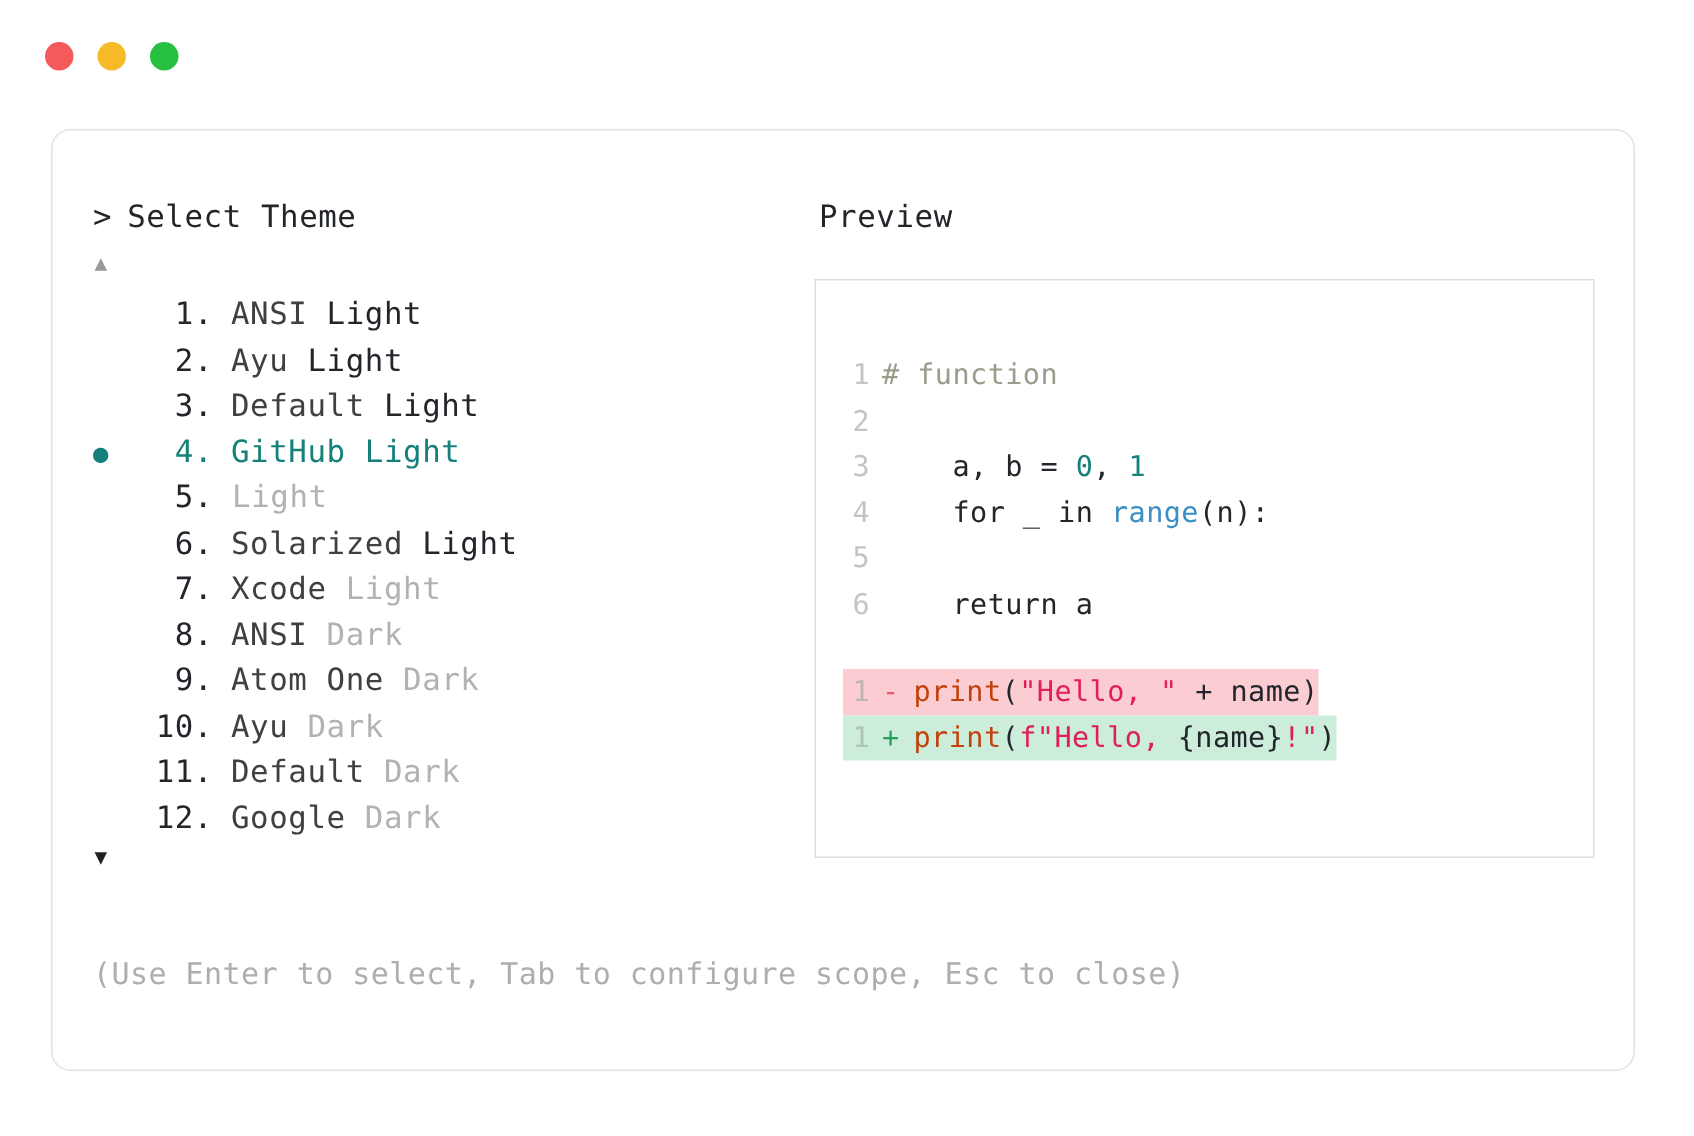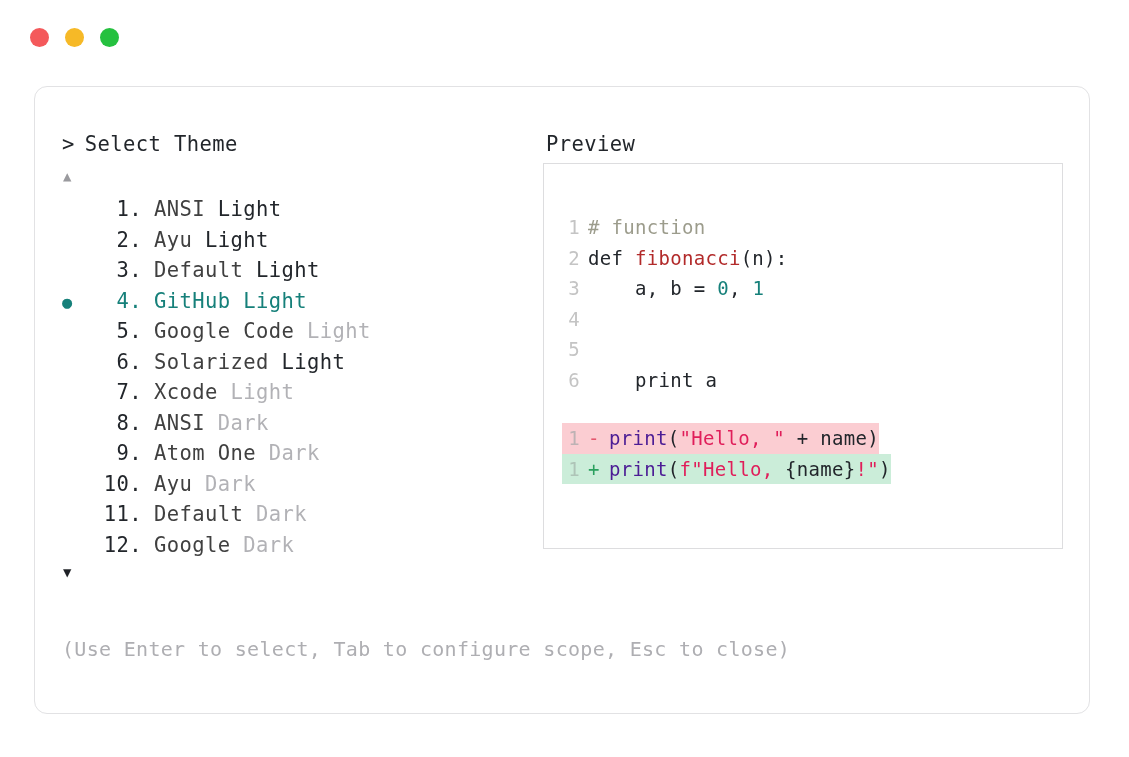--- a/index.html
+++ b/index.html
@@ -119,21 +119,21 @@
   
   .right-col {
     flex: none;
     padding-left: 8px;
   }
   .preview-label {
     font-size: 20.5px;
     line-height: 26px;
     color: #22262b;
     letter-spacing: 0.4px;
-    margin-bottom: 6px;
+    margin-bottom: 29px;
     padding-left: 3px;
   }
   .preview-box {
     width: 520px;
     height: 386px;
     border: 1.5px solid #dddddf;
     background: #ffffff;
     padding: 48px 0 0 18px;
   }
 
@@ -173,21 +173,21 @@
   .diff-line.add .lineno { color: #aec4b7; }
   .diff-sign { width: 12px; flex: none; margin-right: 9px; }
   .diff-line.del .diff-sign { color: #e4576d; }
   .diff-line.add .diff-sign { color: #2aa05e; }
 
   
   .tok-comment { color: #9c9c8c; }
   .tok-func    { color: #b22a2a; }
   .tok-num     { color: #16807a; }
   .tok-builtin { color: #3b8fc4; }
-  .tok-print   { color: #4c1d95; margin-top: 16px; }
+  .tok-print   { color: #c2410c; margin-top: 16px; }
   .tok-str     { color: #e01e5a; }
   .tok-plain   { color: #22262b; }
 
   
   .hint {
     position: absolute;
     left: 27px;
     top: 550px;
     font-size: 20px;
     letter-spacing: 0.3px;
@@ -217,43 +217,43 @@
             <span>Select Theme</span>
           </div>
 
           <div class="scroll-arrow up">▲</div>
 
           <ul class="theme-list" id="theme-list">
               <li class="theme-item"><span class="bullet-cell"></span><span class="idx-cell">1.</span><span class="name-cell">ANSI</span><span class="variant-cell bold"> Light</span></li>
               <li class="theme-item"><span class="bullet-cell"></span><span class="idx-cell">2.</span><span class="name-cell">Ayu</span><span class="variant-cell bold"> Light</span></li>
               <li class="theme-item"><span class="bullet-cell"></span><span class="idx-cell">3.</span><span class="name-cell">Default</span><span class="variant-cell bold"> Light</span></li>
               <li class="theme-item selected"><span class="bullet-cell">●</span><span class="idx-cell">4.</span><span class="name-cell">GitHub</span><span class="variant-cell bold"> Light</span></li>
-              <li class="theme-item"><span class="bullet-cell"></span><span class="idx-cell">5.</span><span class="name-cell">Google Code</span><span class="variant-cell dim"> Light</span></li>
+              <li class="theme-item"><span class="bullet-cell"></span><span class="idx-cell">5.</span><span class="variant-cell dim"> Light</span></li>
               <li class="theme-item"><span class="bullet-cell"></span><span class="idx-cell">6.</span><span class="name-cell">Solarized</span><span class="variant-cell bold"> Light</span></li>
               <li class="theme-item"><span class="bullet-cell"></span><span class="idx-cell">7.</span><span class="name-cell">Xcode</span><span class="variant-cell dim"> Light</span></li>
               <li class="theme-item"><span class="bullet-cell"></span><span class="idx-cell">8.</span><span class="name-cell">ANSI</span><span class="variant-cell dim"> Dark</span></li>
               <li class="theme-item"><span class="bullet-cell"></span><span class="idx-cell">9.</span><span class="name-cell">Atom One</span><span class="variant-cell dim"> Dark</span></li>
               <li class="theme-item"><span class="bullet-cell"></span><span class="idx-cell">10.</span><span class="name-cell">Ayu</span><span class="variant-cell dim"> Dark</span></li>
               <li class="theme-item"><span class="bullet-cell"></span><span class="idx-cell">11.</span><span class="name-cell">Default</span><span class="variant-cell dim"> Dark</span></li>
               <li class="theme-item"><span class="bullet-cell"></span><span class="idx-cell">12.</span><span class="name-cell">Google</span><span class="variant-cell dim"> Dark</span></li>
             </ul>
 
           <div class="scroll-arrow down">▼</div>
         </div>
 
         <div class="right-col">
           <div class="preview-label">Preview</div>
           <div class="preview-box">
             <div id="code-block">
                 <div class="code-line"><span class="lineno">1</span><span class="code-text"><span class="tok-comment"># function</span></span></div>
-                <div class="code-line"><span class="lineno">2</span><span class="code-text"><span class="tok-plain">def </span><span class="tok-func">fibonacci</span><span class="tok-plain">(n):</span></span></div>
+                <div class="code-line"><span class="lineno">2</span></div>
                 <div class="code-line"><span class="lineno">3</span><span class="code-text"><span class="tok-plain">    a, b = </span><span class="tok-num">0</span><span class="tok-plain">, </span><span class="tok-num">1</span></span></div>
-                <div class="code-line"><span class="lineno">4</span></div>
+                <div class="code-line"><span class="lineno">4</span><span class="code-text"><span class="tok-plain">    for _ in </span><span class="tok-builtin">range</span><span class="tok-plain">(n):</span></span></div>
                 <div class="code-line"><span class="lineno">5</span></div>
-                <div class="code-line"><span class="lineno">6</span><span class="code-text"><span class="tok-plain">    print a</span></span></div>
+                <div class="code-line"><span class="lineno">6</span><span class="code-text"><span class="tok-plain">    return a</span></span></div>
               </div>
             <div class="code-gap"></div>
             <div id="diff-block">
                 <div class="diff-line del"><span class="lineno">1</span><span class="diff-sign">-</span><span class="code-text"><span class="tok-print">print</span><span class="tok-plain">(</span><span class="tok-str">"Hello, "</span><span class="tok-plain"> + name)</span></span></div>
                 <div class="diff-line add"><span class="lineno">1</span><span class="diff-sign">+</span><span class="code-text"><span class="tok-print">print</span><span class="tok-plain">(</span><span class="tok-str">f"Hello, </span><span class="tok-plain">{name}</span><span class="tok-str">!"</span><span class="tok-plain">)</span></span></div>
               </div>
           </div>
         </div>
 
       </div>

